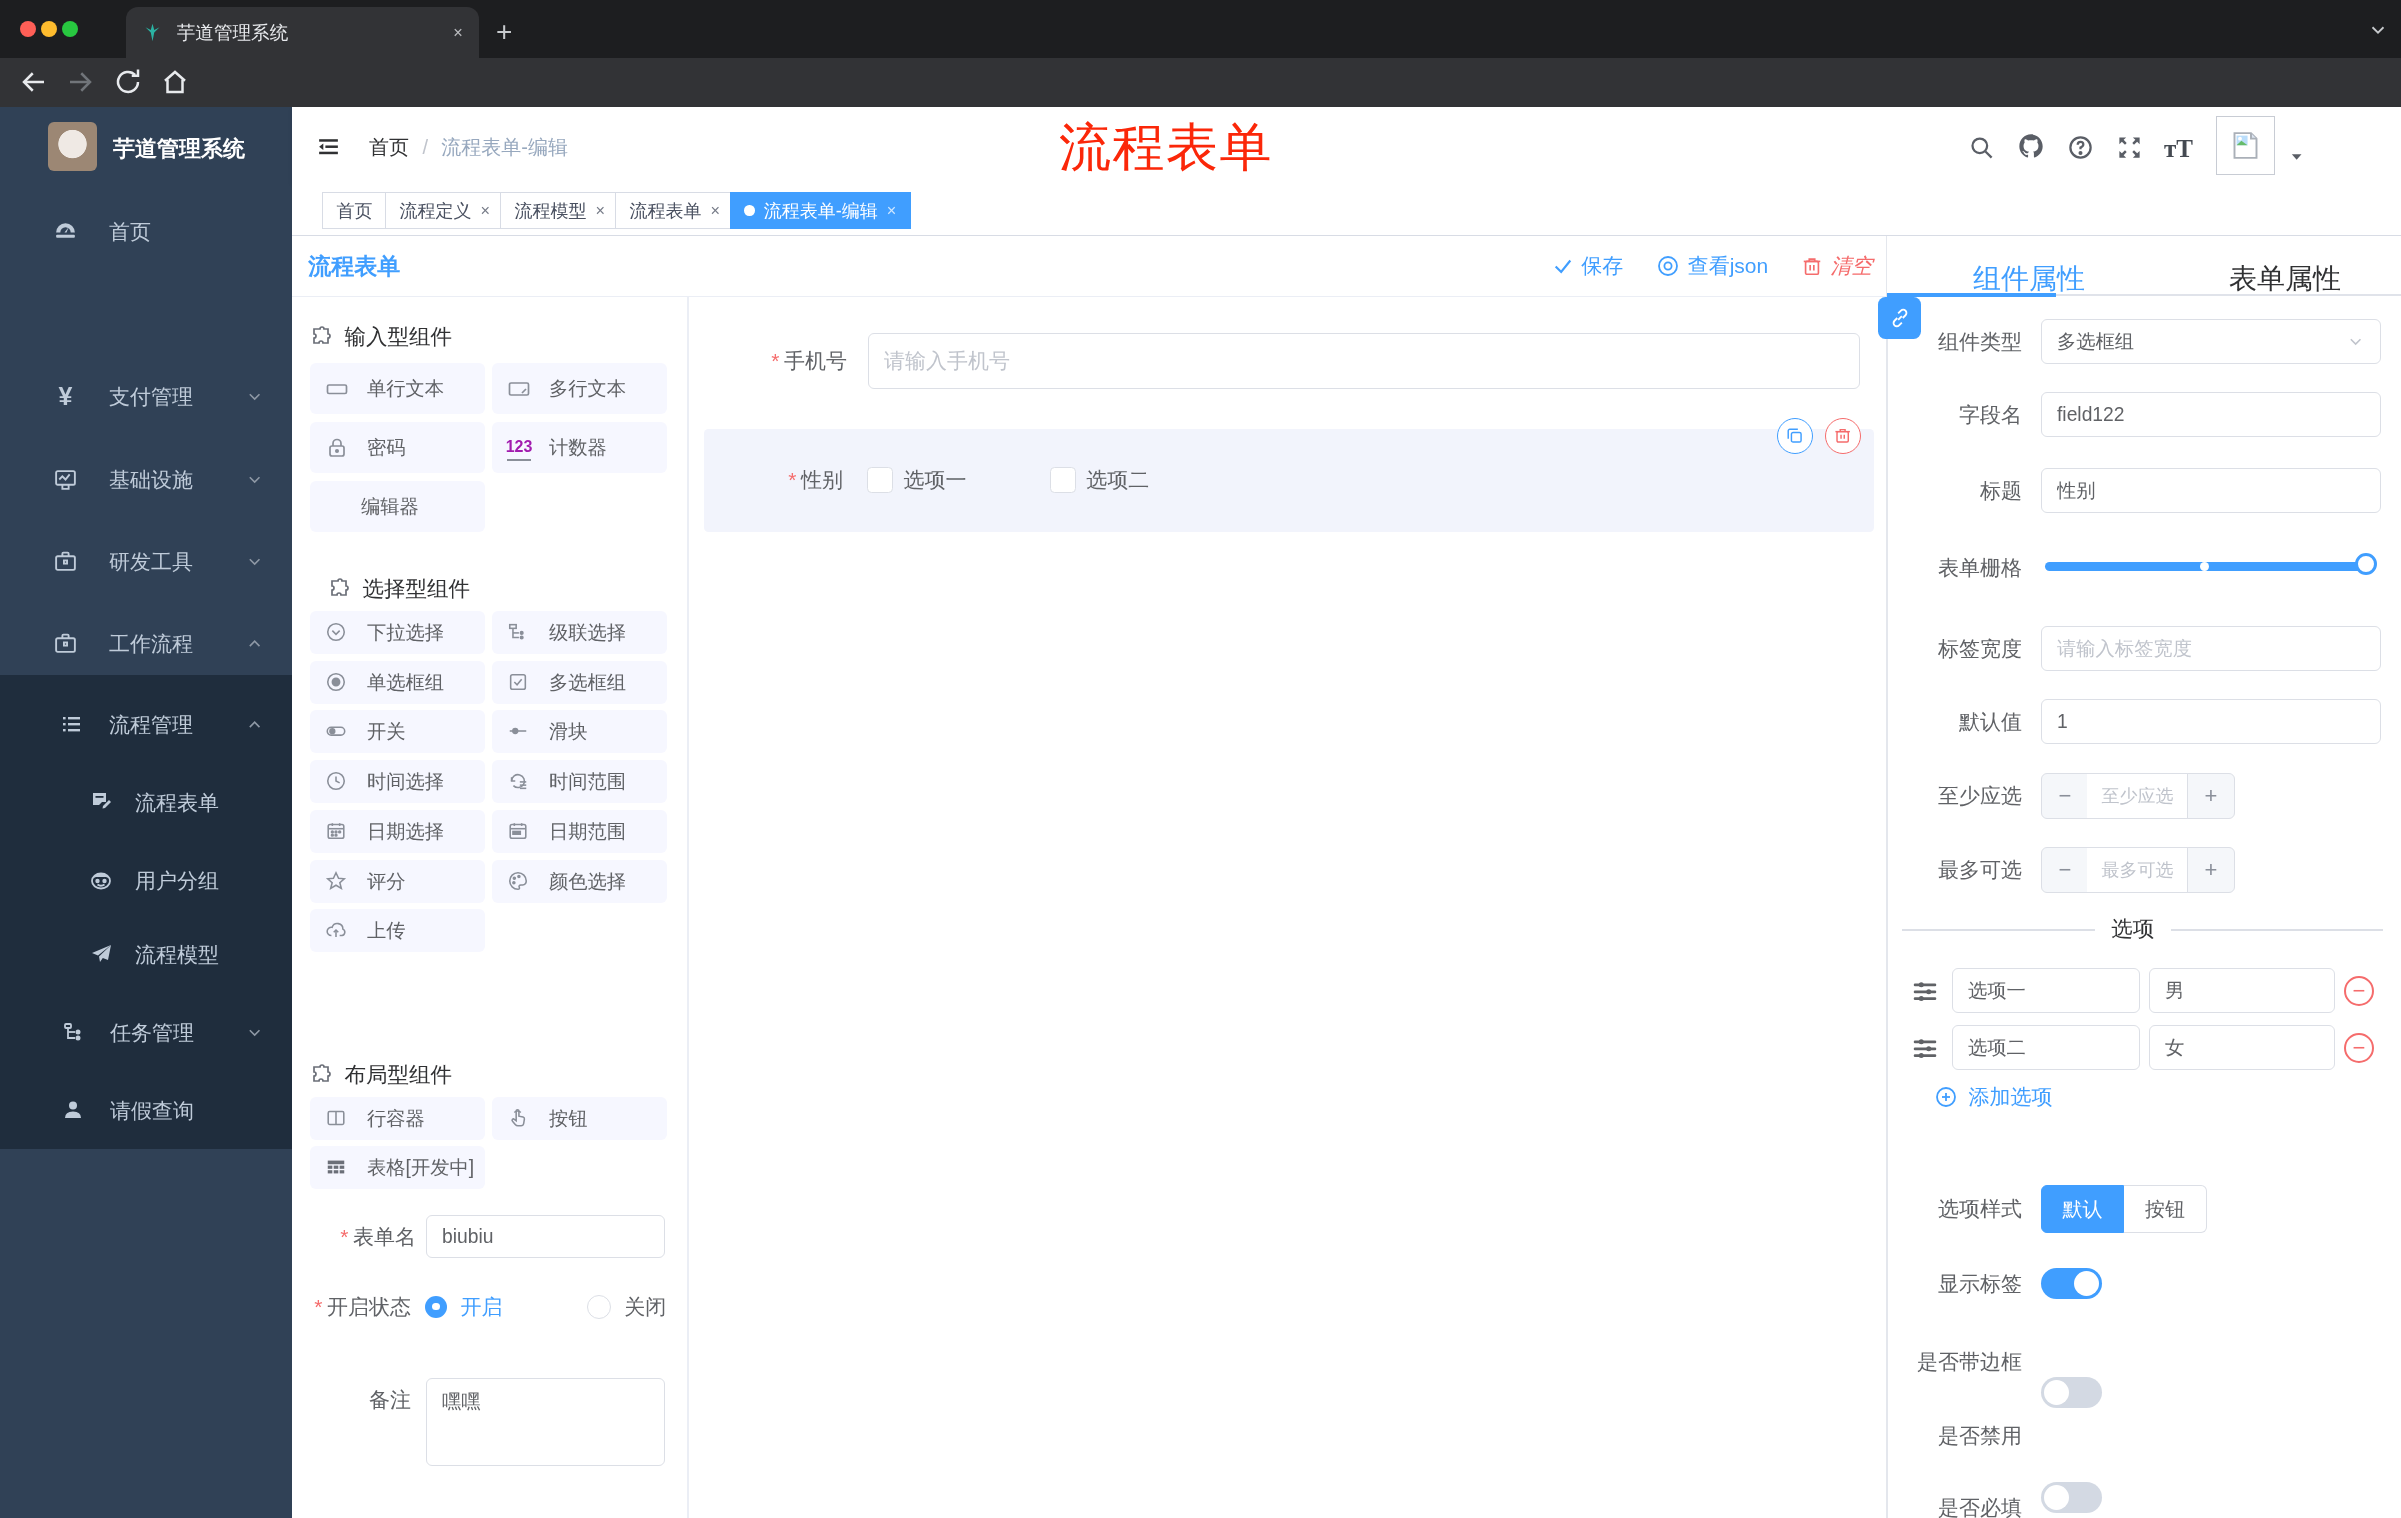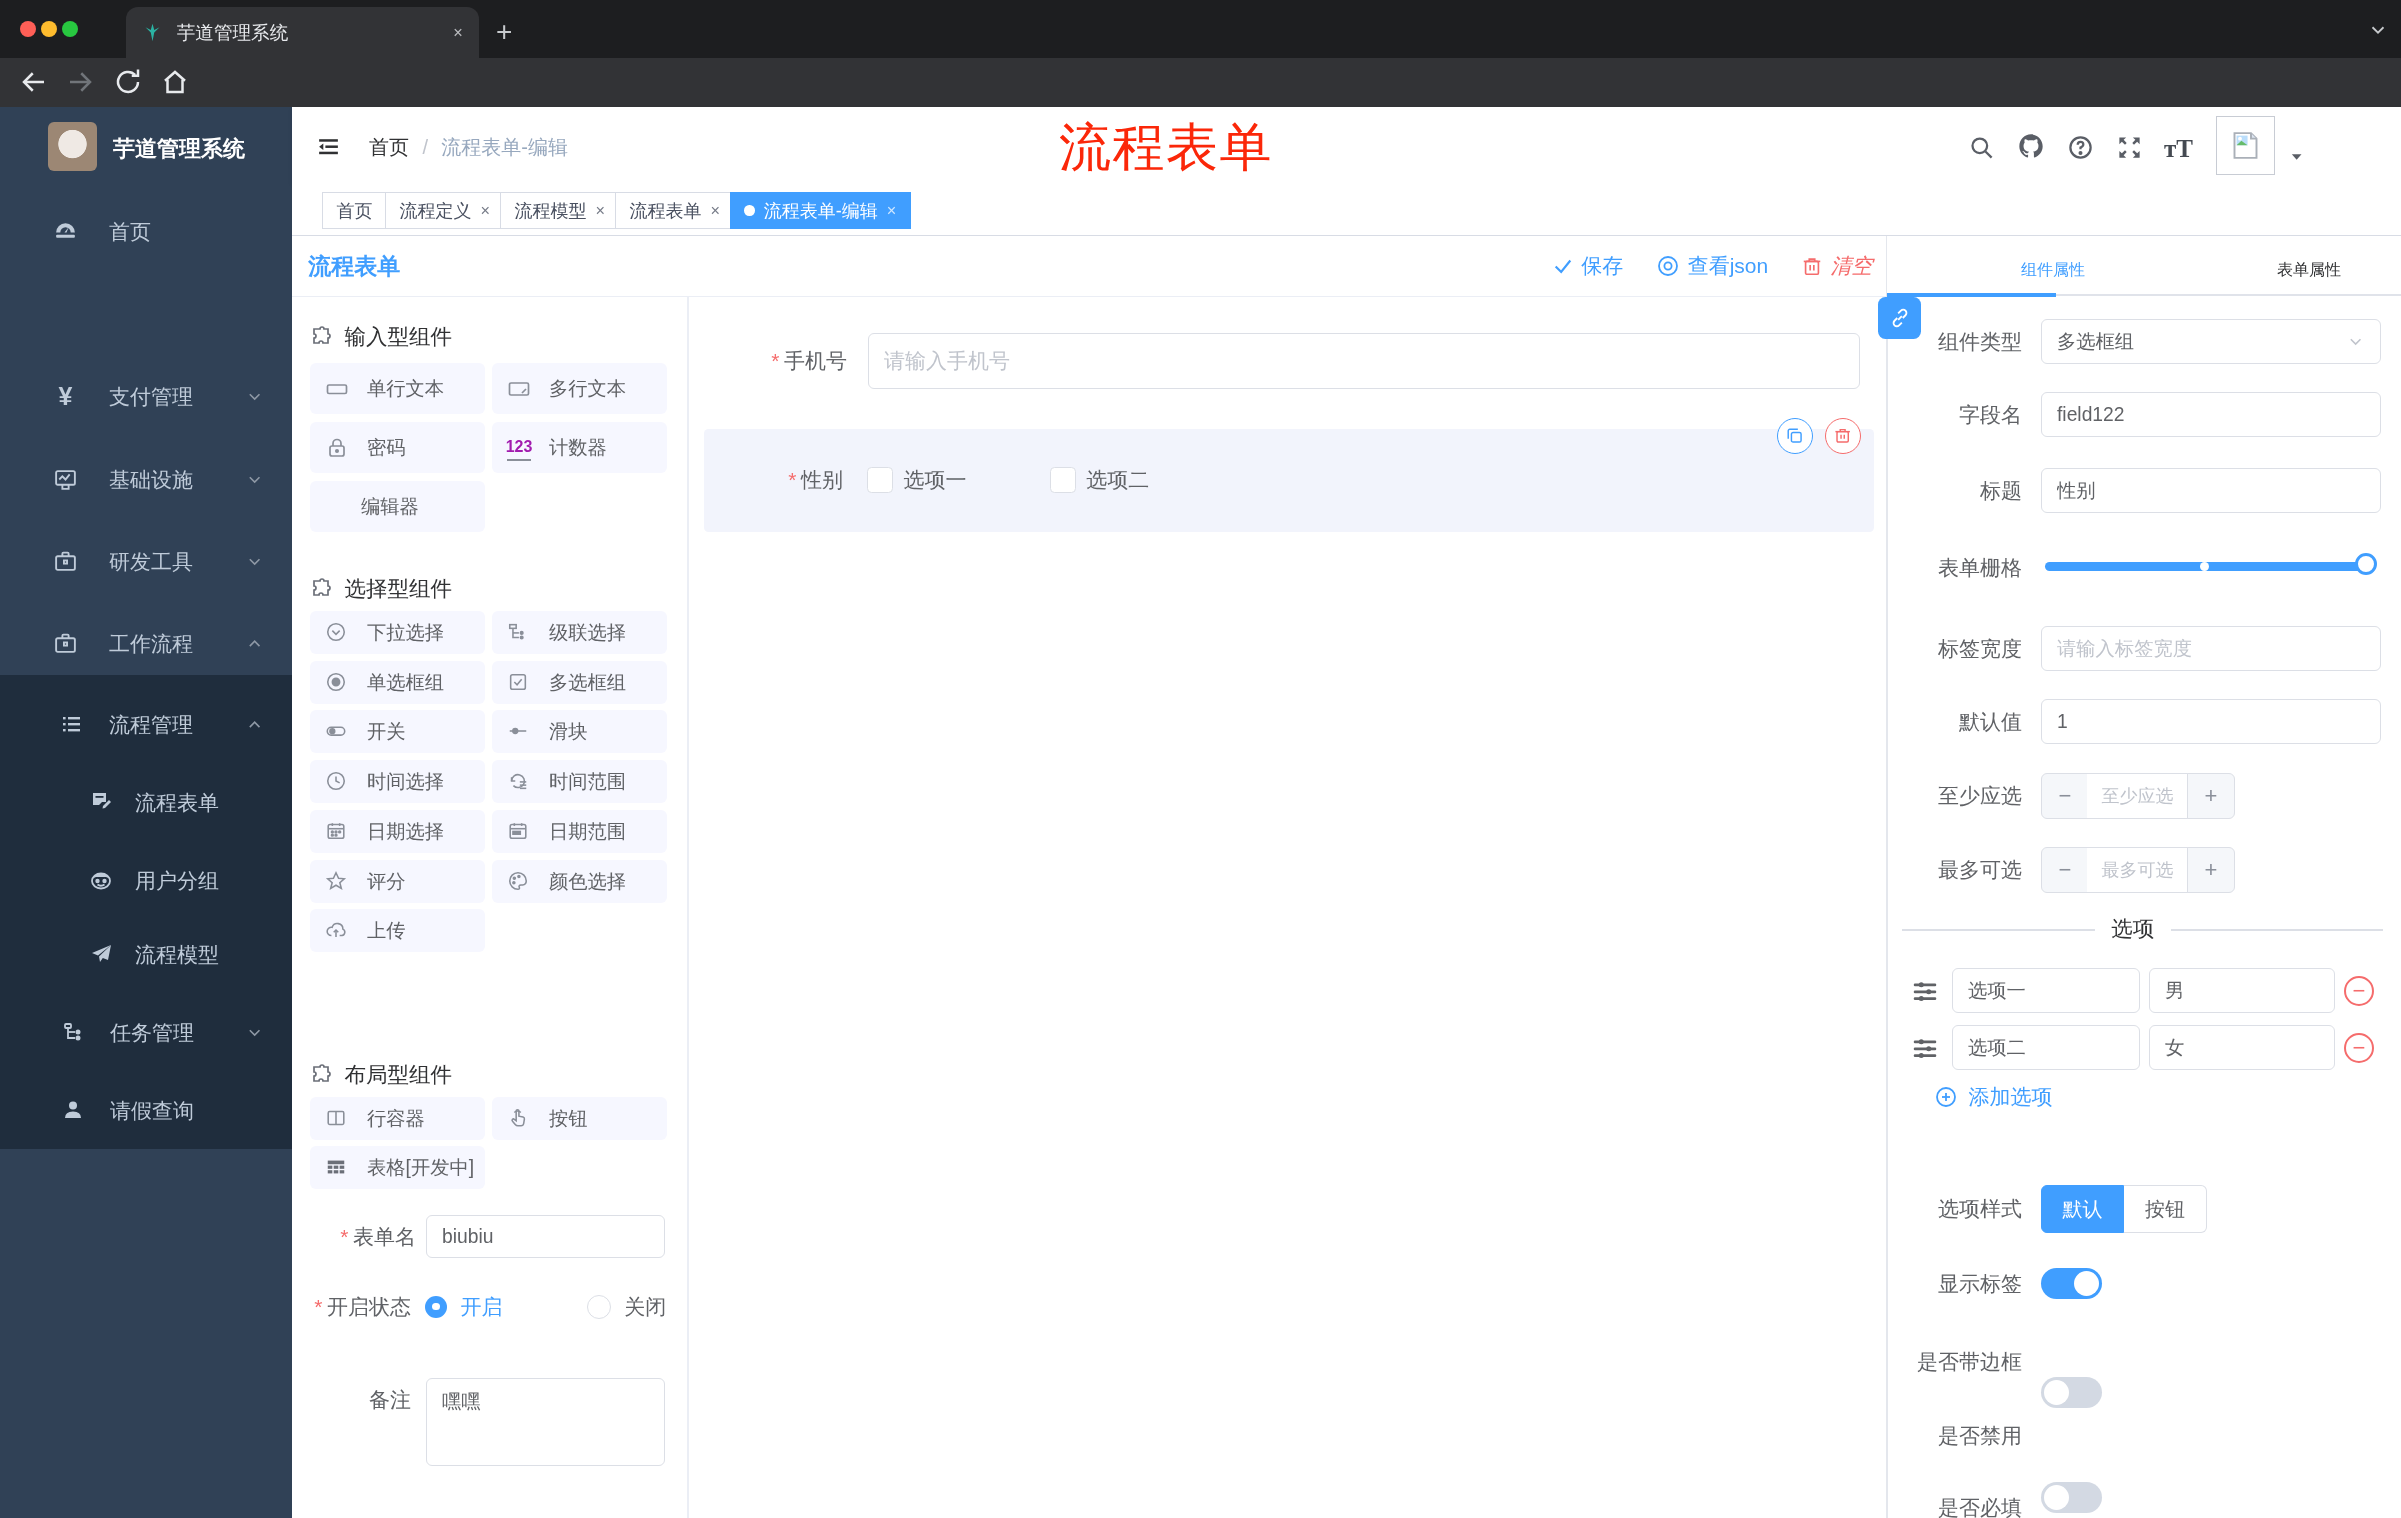--- a/index.html
+++ b/index.html
@@ -63,21 +63,21 @@
   .cbx{width:24px;height:24px;border:1.5px solid #dcdfe6;border-radius:4.5px;background:#fff;}
   .radio-on{width:22px;height:22px;border-radius:50%;background:#409eff;position:relative;}
   .radio-on:after{content:"";position:absolute;left:7.4px;top:7.4px;width:7.4px;height:7.4px;border-radius:50%;background:#fff;}
   .radio-off{width:22px;height:22px;border-radius:50%;border:1.5px solid #dcdfe6;background:#fff;}
 
   .sel-block{left:704px;top:429px;width:1170px;height:103px;background:#f2f4fc;border-radius:4.5px;}
   .cicon{width:36px;height:36px;border-radius:50%;background:#fff;justify-content:center;}
 
   
   .ptabbar{left:1887px;top:236px;width:514px;height:61px;background:#fff;}
-  .ptab-lbl{font-size:16px;cursor:pointer;margin-left:48px;}
+  .ptab-lbl{font-size:28px;cursor:pointer;}
   .underline-gray{left:1887px;top:294px;width:514px;height:1.5px;background:#e0e3ea;}
   .underline-blue{left:1887px;top:293px;width:169px;height:3.7px;background:#409eff;}
   .linktab{left:1878px;top:297px;width:43px;height:42px;background:#409eff;border-radius:7.4px;justify-content:center;}
 
   .stp-btn{background:#f5f7fa;color:#8a8f99;font-size:22px;justify-content:center;border:1.5px solid #dcdfe6;}
   .divider{height:1.5px;background:#dcdfe6;}
   .div-lab{color:#303133;font-size:21.5px;background:#fff;padding:0 16.3px;}
   .minus-circ{width:30px;height:30px;border-radius:50%;border:2.2px solid #f56c6c;color:#f56c6c;
               font-size:22px;justify-content:center;cursor:pointer;}
   .seg{font-size:20px;justify-content:center;cursor:pointer;}
@@ -492,21 +492,21 @@
   <span>密码</span>
 </div>
 <div class="r f pal" style="left:492px;top:422px;width:175px;height:51px">
   <span class="p-ico f" style="font-size:16px;font-weight:bold;color:#a21caf;justify-content:center;border-bottom:2.2px solid #8a8f99">123</span>
   <span>计数器</span>
 </div>
 <div class="r f pal" style="left:310px;top:481px;width:175px;height:51px;padding-left:51px">
   <span>编辑器</span>
 </div>
 
-<div class="r f sec-title" style="left:310px;top:574px">
+<div class="r f sec-title" style="left:328px;top:574px">
   <svg width="24" height="24" viewBox="0 0 24 24" fill="none" stroke="#6b6f78" stroke-width="1.7">
       <path d="M10 4 a2 2 0 0 1 4 0 h4 v5 a2 2 0 0 1 0 4 v5 h-5 a2 2 0 0 0 -4 0 H4 v-5 a2 2 0 0 0 0 -4 V4 Z"></path>
     </svg>
   <span>选择型组件</span>
 </div>
 <div class="r f pal" style="left:310px;top:611px;width:175px;height:43px">
   <span class="p-ico">
       <svg width="22" height="22" viewBox="0 0 24 24" fill="none" stroke="#8a8f99" stroke-width="1.7">
         <circle cx="12" cy="12" r="9"></circle>
         <polyline points="8,10.5 12,14.5 16,10.5"></polyline>

